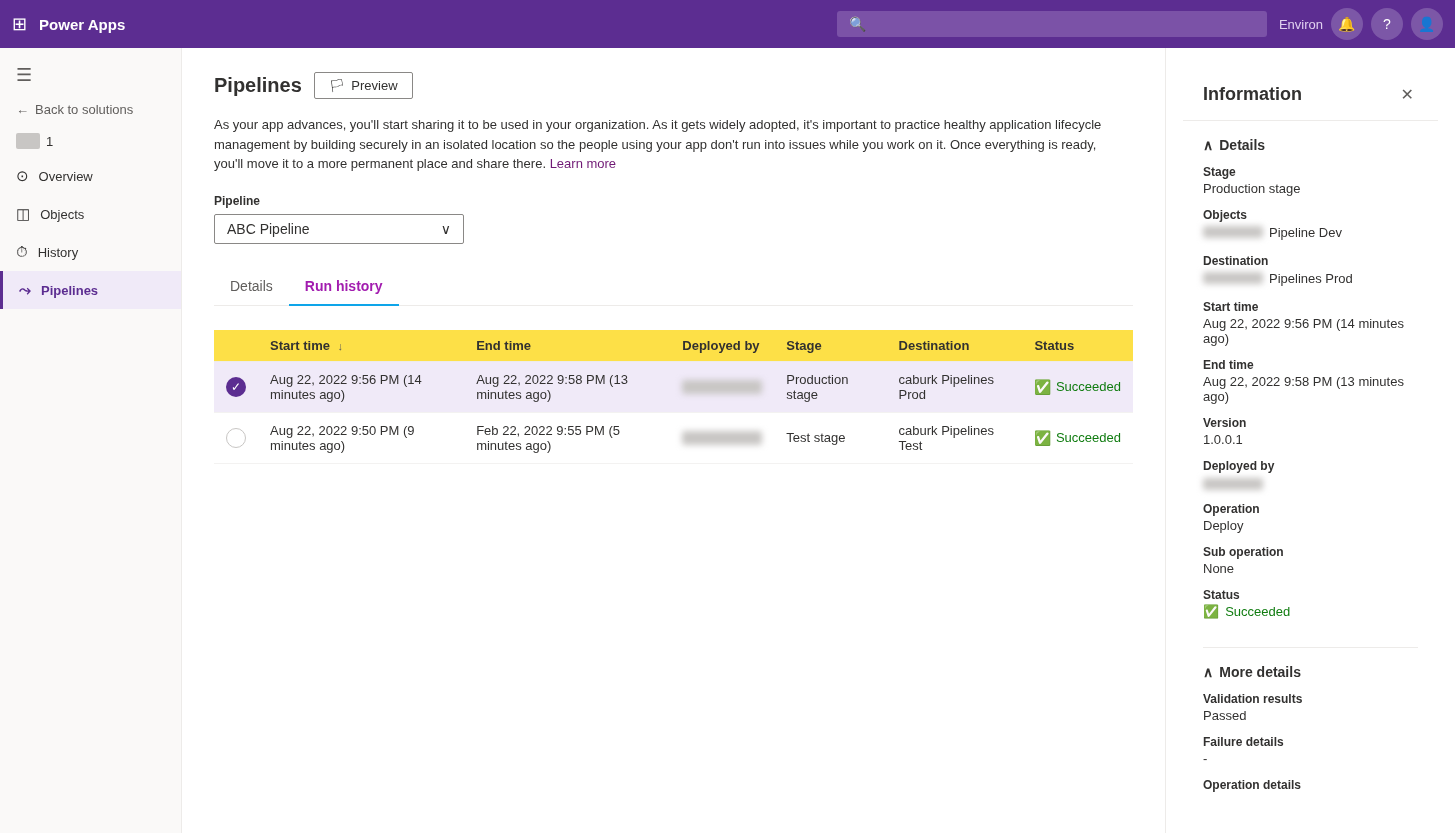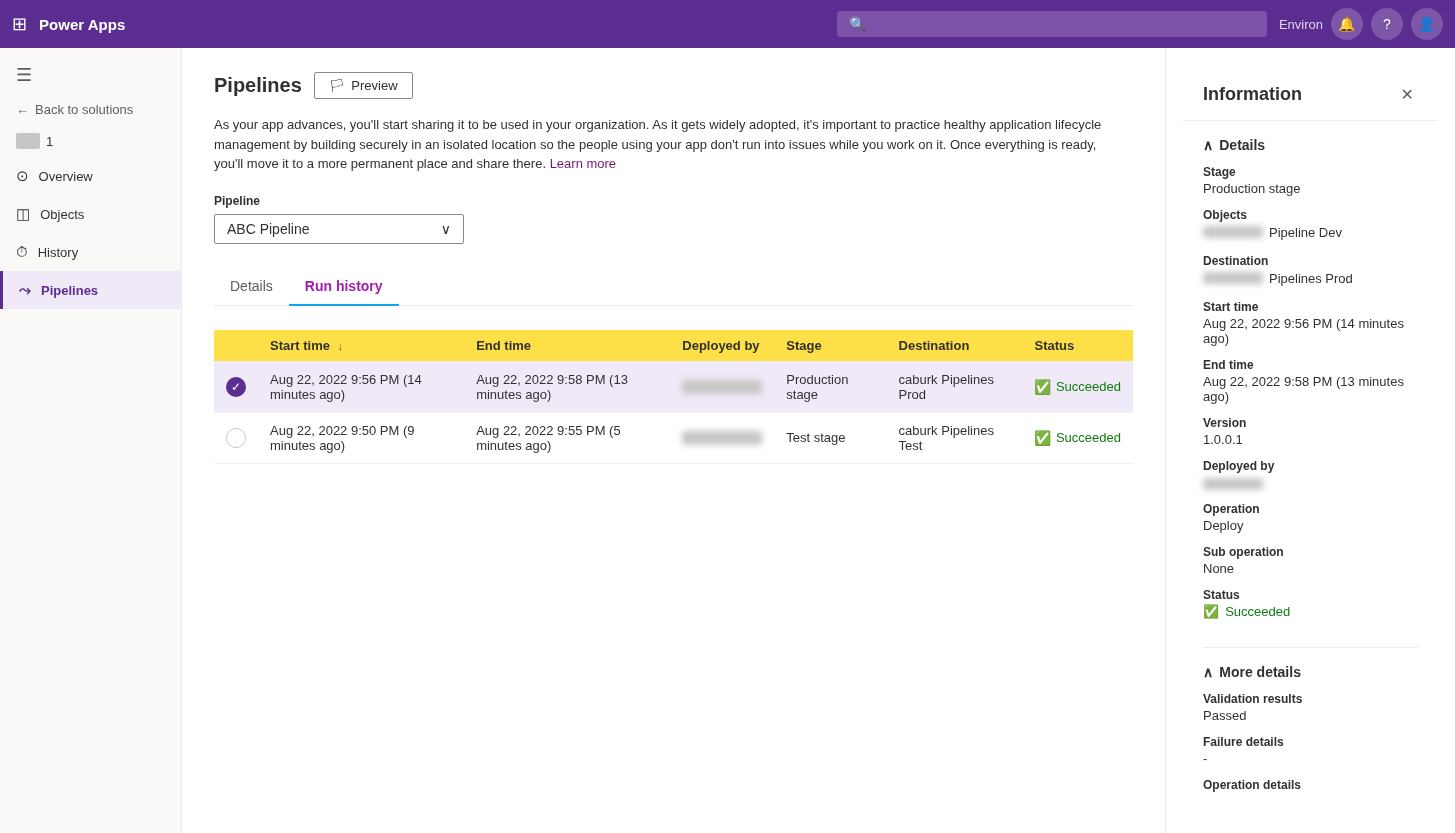--- a/index.html
+++ b/index.html
@@ -332,21 +332,21 @@
               <span class="status-icon">✅</span>
               <span>Succeeded</span>
             </div>
           </td>
         </tr>
         <tr>
           <td class="row-check">
             <div class="check-empty"></div>
           </td>
           <td>Aug 22, 2022 9:50 PM (9 minutes ago)</td>
-          <td>Aug 22, 2022 9:55 PM (5 minutes ago)</td>
+          <td>Feb 22, 2022 9:55 PM (5 minutes ago)</td>
           <td>
               <div class="blurred-cell"></div>
             </td>
           <td>Test stage</td>
           <td>caburk Pipelines Test</td>
           <td>
             <div class="status-badge">
               <span class="status-icon">✅</span>
               <span>Succeeded</span>
             </div>

